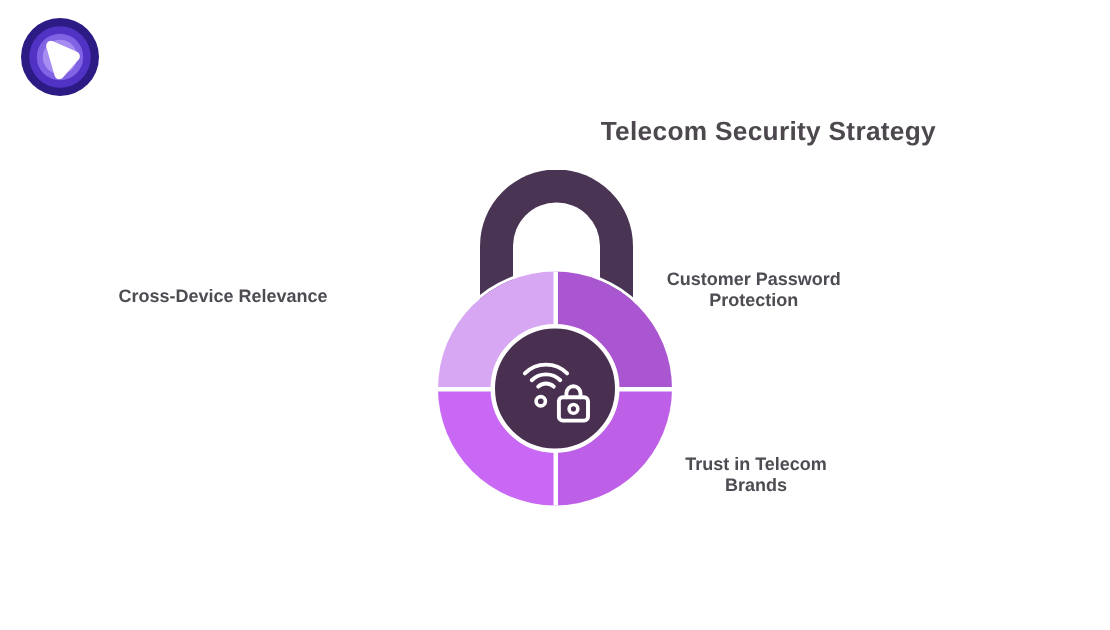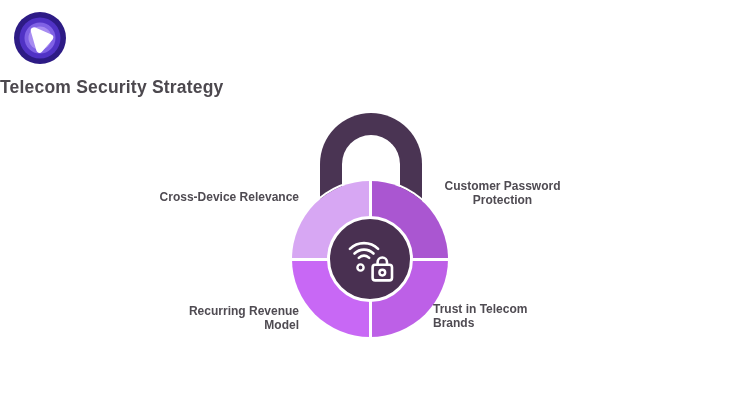--- a/index.html
+++ b/index.html
@@ -19,21 +19,21 @@
     position: absolute;
     left: 14px; top: 12px;
     width: 52px; height: 52px;
   }
 
   
   .title {
     position: absolute;
     left: 0; top: 77px;
     width: 624px;
-    text-align: left;
+    text-align: right;
     font-size: 17.5px;
     font-weight: 700;
     letter-spacing: 0.2px;
     color: #4C484E;
   }
 
   
   .shackle {
     position: absolute;
     left: 320px; top: 113px;
@@ -80,24 +80,24 @@
 
   
   .seg-label {
     position: absolute;
     font-size: 12px;
     font-weight: 700;
     line-height: 1.2;
     color: #4F4B52;
     z-index: 5;
   }
-  .lbl-tl { right: 441px; top: 190px; width: 220px; text-align: right; }
+  .lbl-tl { right: 441px; top: 190px; width: 220px; }
   .lbl-tr { left: 440px;  top: 179px; width: 125px; text-align: center; }
   .lbl-bl { right: 441px; top: 304px; width: 132px; text-align: right; }
-  .lbl-br { left: 433px;  top: 302px; width: 112px; text-align: left; }
+  .lbl-br { left: 448px;  top: 302px; width: 112px; text-align: center; }
 </style>
 </head>
 <body>
 
 <div id="canvas">
 
   <div class="logo">
     <svg width="52" height="52" viewBox="0 0 52 52">
       <circle cx="26" cy="26" r="26" fill="#2D1B85"></circle>
       <circle cx="26" cy="26" r="20.5" fill="#5032C5"></circle>
@@ -125,16 +125,15 @@
       <circle cx="20.5" cy="38.5" r="3.1" stroke-width="2.4"></circle>
 
       <path d="M 37.6 35.8 v-2.6 a 4.7 4.7 0 0 1 9.4 0 v 2.6"></path>
       <rect x="32.6" y="35.8" width="19.4" height="15.6" rx="2.6"></rect>
       <circle cx="42.3" cy="43.6" r="2.9" stroke-width="2.4"></circle>
     </svg>
   </div>
 
   <div class="seg-label lbl-tl">Cross-Device Relevance</div>
   <div class="seg-label lbl-tr">Customer Password Protection</div>
-  <div class="seg-label lbl-bl">Recurring Revenue Model</div>
   <div class="seg-label lbl-br">Trust in Telecom Brands</div>
 
 </div>
 
 </body></html>

